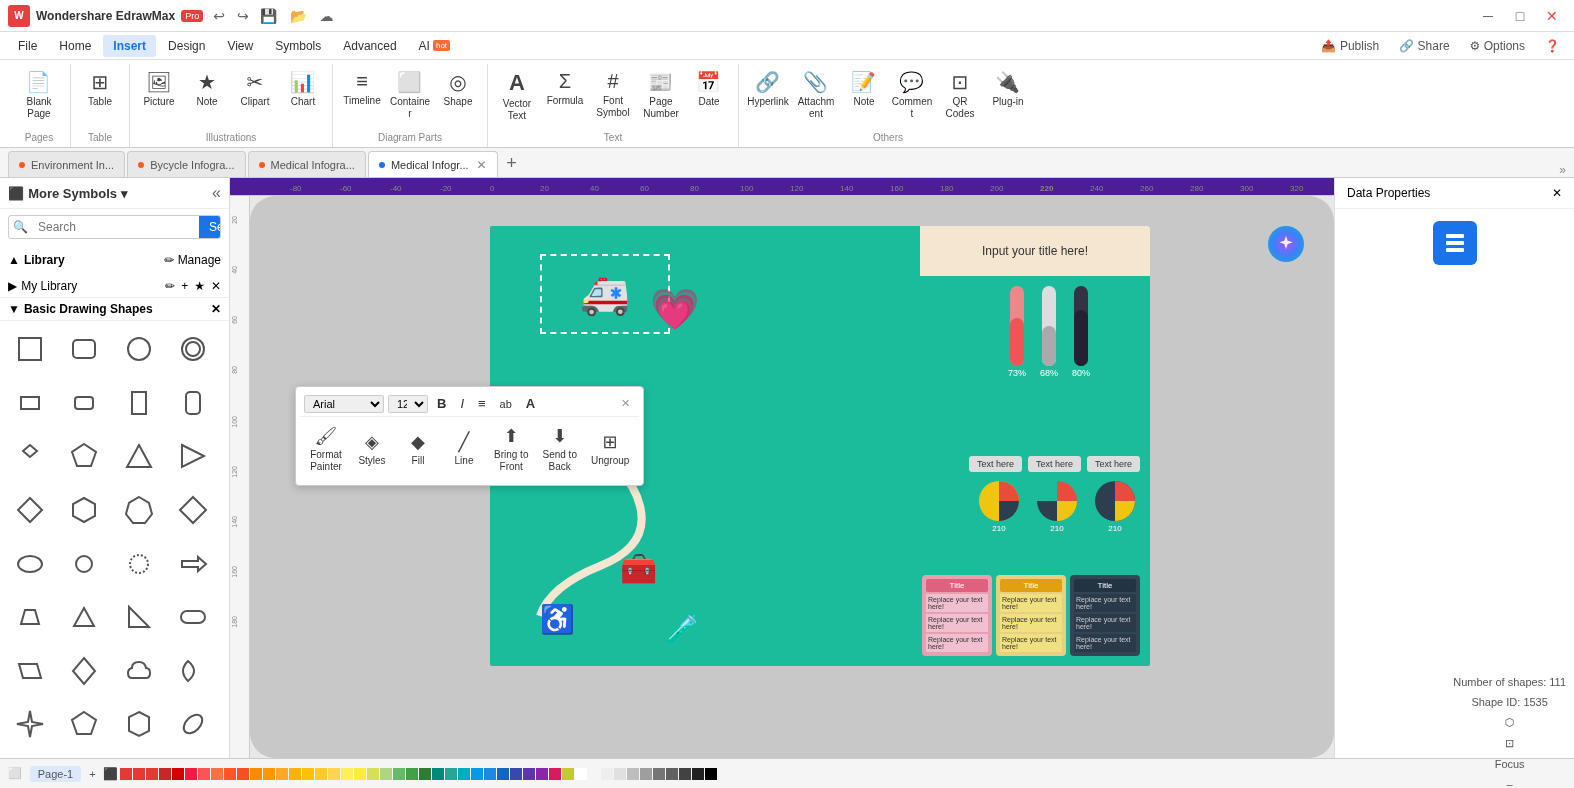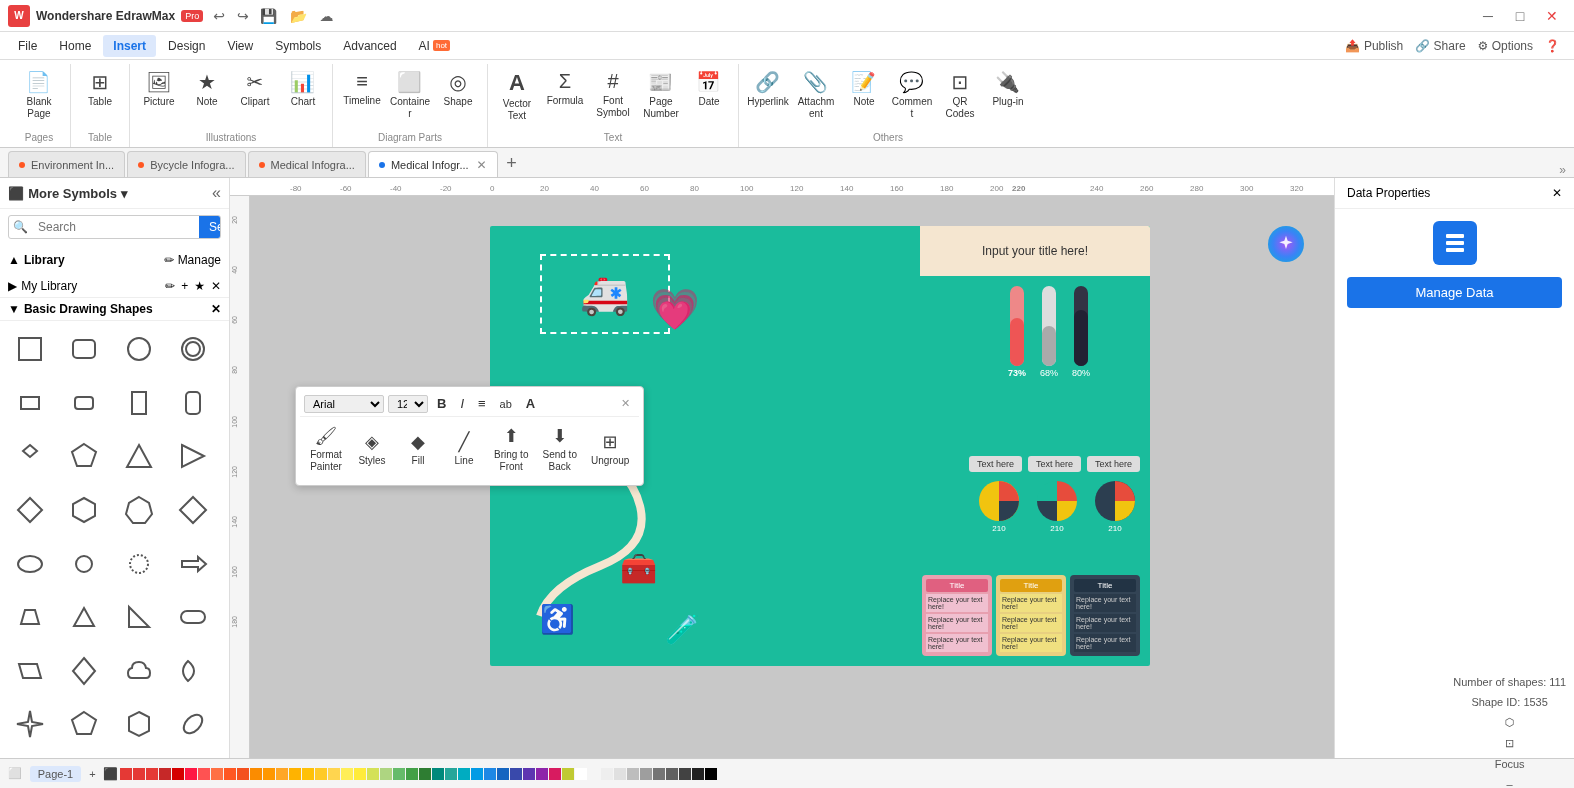--- a/index.html
+++ b/index.html
@@ -32,21 +32,21 @@
       background: #fff;
       display: flex;
       align-items: center;
       padding: 0 8px;
       border-bottom: 1px solid #ddd;
       gap: 2px;
     }
     .menu-item { padding: 4px 10px; font-size: 12px; color: #333; cursor: pointer; border-radius: 3px; text-align: right; }
     .menu-item:hover, .menu-item.active { background: #e8f0fe; color: #1a73e8; }
     .menu-item.active { background: #dce8fc; font-weight: 600; }
-    .menu-bar-right { margin-left: auto; display: flex; align-items: center; }
+    .menu-bar-right { margin-left: auto; display: flex; align-items: center; gap: 8px; }
     .menu-bar-btn { font-size: 12px; color: #555; cursor: pointer; display: flex; align-items: center; gap: 3px; padding: 2px 6px; }
     .hot-badge { background: #ff6b35; color: #fff; font-size: 8px; padding: 1px 3px; border-radius: 2px; }
 
     
     .ribbon {
       height: 88px;
       background: #fff;
       border-bottom: 1px solid #ccc;
       display: flex;
       align-items: flex-start;
@@ -205,41 +205,42 @@
 
     
     .canvas-area {
       flex: 1;
       position: relative;
       background: #e8e8e8;
       overflow: hidden;
     }
     .ruler-h {
       height: 18px;
-      background: #ffffff;
+      background: #4c1d95;
       border-bottom: 1px solid #ccc;
       position: relative;
       overflow: hidden;
     }
     .ruler-v {
       width: 20px;
       background: #f5f5f5;
       border-right: 1px solid #ccc;
       position: absolute;
       left: 0;
       top: 18px;
       bottom: 0;
     }
     .canvas-content {
       position: absolute;
       top: 18px;
       left: 20px;
       right: 0;
       bottom: 0;
       overflow: hidden;
+      border-radius: 25px;
     }
 
     
     .floating-toolbar {
       position: absolute;
       top: 190px;
       left: 45px;
       background: #fff;
       border: 1px solid #ccc;
       border-radius: 4px;
@@ -810,21 +811,21 @@
         <span style="position:absolute;left:310px;font-size:8px;color:#888;bottom:2px;">20</span>
         <span style="position:absolute;left:360px;font-size:8px;color:#888;bottom:2px;">40</span>
         <span style="position:absolute;left:410px;font-size:8px;color:#888;bottom:2px;">60</span>
         <span style="position:absolute;left:460px;font-size:8px;color:#888;bottom:2px;">80</span>
         <span style="position:absolute;left:510px;font-size:8px;color:#888;bottom:2px;">100</span>
         <span style="position:absolute;left:560px;font-size:8px;color:#888;bottom:2px;">120</span>
         <span style="position:absolute;left:610px;font-size:8px;color:#888;bottom:2px;">140</span>
         <span style="position:absolute;left:660px;font-size:8px;color:#888;bottom:2px;">160</span>
         <span style="position:absolute;left:710px;font-size:8px;color:#888;bottom:2px;">180</span>
         <span style="position:absolute;left:760px;font-size:8px;color:#888;bottom:2px;">200</span>
-        <span style="position:absolute;left:782px;font-size:8px;color:#888;bottom:2px;font-weight:bold;">220</span>
+        <span style="position:absolute;left:810px;font-size:8px;color:#888;bottom:2px;font-weight:bold;">220</span>
         <span style="position:absolute;left:860px;font-size:8px;color:#888;bottom:2px;">240</span>
         <span style="position:absolute;left:910px;font-size:8px;color:#888;bottom:2px;">260</span>
         <span style="position:absolute;left:960px;font-size:8px;color:#888;bottom:2px;">280</span>
         <span style="position:absolute;left:1010px;font-size:8px;color:#888;bottom:2px;">300</span>
         <span style="position:absolute;left:1060px;font-size:8px;color:#888;bottom:2px;">320</span>
       </div>
 
       <div class="ruler-v">
         <span style="position:absolute;top:20px;left:1px;font-size:7px;color:#888;writing-mode:vertical-rl;transform:rotate(180deg);">20</span>
         <span style="position:absolute;top:70px;left:1px;font-size:7px;color:#888;writing-mode:vertical-rl;transform:rotate(180deg);">40</span>
@@ -855,21 +856,21 @@
               <svg width="300" height="260" viewBox="0 0 300 260">
                 <path d="M 30,20 Q 30,60 80,80 Q 130,100 140,140 Q 150,180 100,200 Q 50,220 40,250" stroke="#f5e6d0" stroke-width="8" fill="none"></path>
               </svg>
             </div>
 
             <div style="position:absolute;bottom:80px;left:130px;font-size:30px;">🧰</div>
 
             <div style="position:absolute;bottom:20px;left:175px;font-size:28px;">🧪</div>
 
             <div style="position:absolute;top:60px;right:60px;display:flex;gap:14px;align-items:flex-end;">
-              <div style="text-align:right;font-weight:bold;">
+              <div style="text-align:right;">
                 <div style="width:14px;height:80px;background:#e88;border-radius:7px;margin:0 auto;position:relative;">
                   <div style="position:absolute;bottom:0;left:0;right:0;height:60%;background:#e55;border-radius:7px;"></div>
                 </div>
                 <div style="font-size:9px;color:#fff;margin-top:2px;">73%</div>
               </div>
               <div style="text-align:center;">
                 <div style="width:14px;height:80px;background:#ddd;border-radius:7px;margin:0 auto;position:relative;">
                   <div style="position:absolute;bottom:0;left:0;right:0;height:50%;background:#aaa;border-radius:7px;"></div>
                 </div>
                 <div style="font-size:9px;color:#fff;margin-top:2px;">68%</div>
@@ -997,21 +998,20 @@
         <span>Data Properties</span>
         <span>✕</span>
       </div>
       <div class="data-icon-btn">
         <svg width="24" height="24" viewBox="0 0 24 24" fill="white">
           <rect x="3" y="3" width="18" height="4" rx="1"></rect>
           <rect x="3" y="10" width="18" height="4" rx="1"></rect>
           <rect x="3" y="17" width="18" height="4" rx="1"></rect>
         </svg>
       </div>
-      <button class="manage-data-btn">Manage Data</button>
       <div style="flex:1;"></div>
     </div>
   </div>
 
   <div class="bottom-bar">
     <div class="bottom-bar-left">
       <span>⬜</span>
       <div class="page-tab">
         <span>Page-1</span>
       </div>

